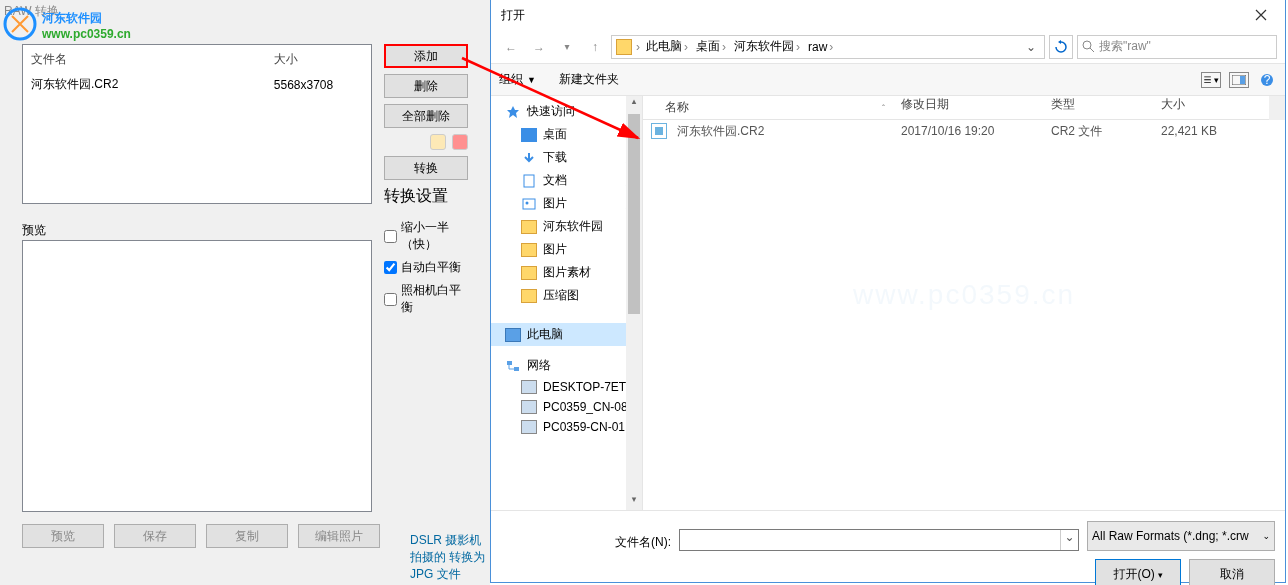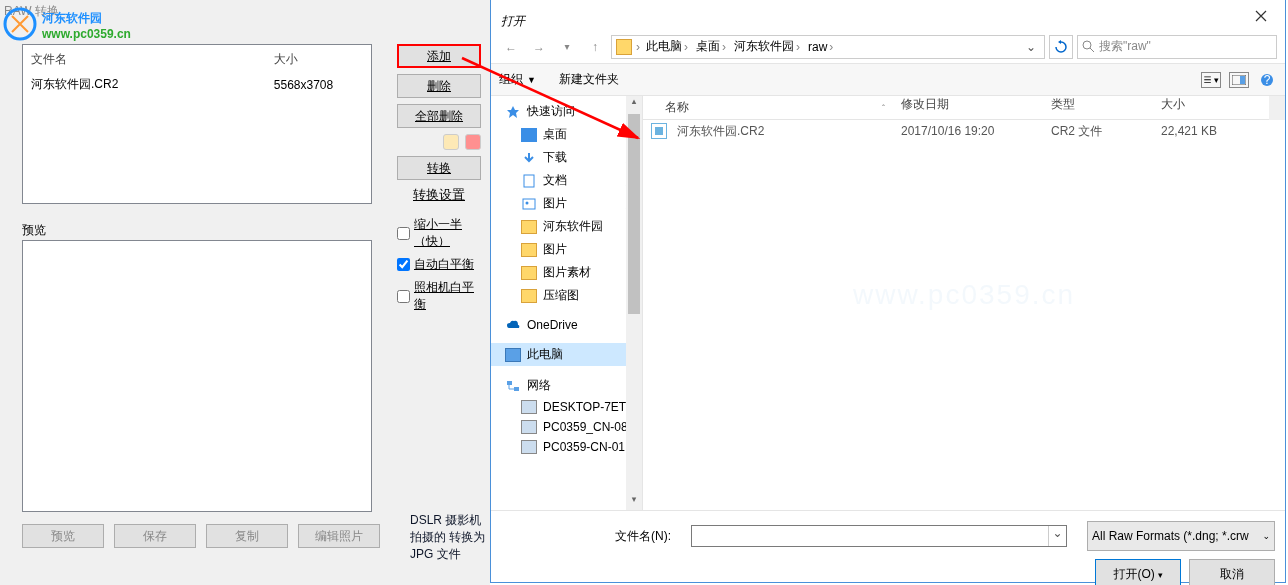--- a/index.html
+++ b/index.html
@@ -7,41 +7,41 @@
 
 
 .left-app { position: absolute; left: 0; top: 0; width: 490px; height: 585px; background: #f0f0f0; }
 .left-title { position: absolute; left: 4px; top: 3px; color: #888; }
 .logo { position: absolute; left: 2px; top: 6px; z-index: 10; }
 .file-list { position: absolute; left: 22px; top: 44px; width: 350px; height: 160px; background: #fff; border: 1px solid #828790; }
 .file-list-header td { padding: 4px 6px; color: #444; }
 .file-list-row td { padding: 2px 6px; }
 .col-name { width: 238px; }
 .col-size { width: 100px; }
-.btn-panel { position: absolute; left: 397px; top: 44px; width: 84px; text-decoration: underline; }
+.btn-panel { position: absolute; left: 384px; top: 44px; width: 84px; }
 .app-btn { display: block; width: 84px; height: 24px; border: 1px solid #adadad; background: #e1e1e1; margin-bottom: 6px; cursor: pointer; }
 .app-btn.highlight { border: 2px solid #ff0000; }
 .icon-row { display: flex; gap: 6px; justify-content: flex-end; margin: 2px 0 6px; }
 .mini-icon { width: 16px; height: 16px; border: 1px solid #ccc; border-radius: 3px; background: #fde9b6; }
 .mini-icon.q { background: #ff9090; }
-.settings-title { font-size: 13px; margin: 6px 0 12px; text-align: center; }
+.settings-title { font-size: 16px; margin: 6px 0 12px; }
 .chk-row { display: flex; align-items: center; gap: 4px; margin: 6px 0; }
 .chk-row input { width: 13px; height: 13px; }
 .preview-lbl { position: absolute; left: 22px; top: 222px; }
 .preview-box { position: absolute; left: 22px; top: 240px; width: 350px; height: 272px; background: #fff; border: 1px solid #828790; }
 .bottom-btns { position: absolute; left: 22px; top: 524px; display: flex; gap: 10px; }
 .bottom-btns .app-btn { width: 82px; margin: 0; color: #888; }
-.hint-text { position: absolute; left: 410px; top: 512px; width: 76px; color: #0f172a; line-height: 1.4; }
+.hint-text { position: absolute; left: 410px; top: 532px; width: 76px; color: #0369a1; line-height: 1.4; }
 
 
 .arrow { position: absolute; left: 460px; top: 54px; width: 190px; height: 90px; z-index: 50; pointer-events: none; }
 
 
 .dialog { position: absolute; left: 490px; top: 0; width: 796px; height: 583px; background: #fff; border: 1px solid #4a90d9; border-top: none; }
-.dlg-titlebar { height: 30px; display: flex; align-items: flex-end; padding: 0 2px 0 10px; font-style: italic; }
+.dlg-titlebar { height: 30px; display: flex; align-items: center; padding: 0 2px 0 10px; }
 .dlg-titlebar .title { flex: 1; }
 .close-btn { width: 45px; height: 28px; display: flex; align-items: center; justify-content: center; cursor: pointer; }
 .nav-row { height: 34px; display: flex; align-items: center; padding: 0 8px; gap: 4px; border-bottom: 1px solid #e5e5e5; }
 .nav-arrow { width: 24px; height: 24px; display: flex; align-items: center; justify-content: center; color: #888; cursor: pointer; }
 .addr-bar { flex: 1; height: 24px; border: 1px solid #ccc; display: flex; align-items: center; padding: 0 4px; gap: 4px; }
 .addr-icon { width: 16px; height: 16px; background: #ffd76a; border: 1px solid #d9a23a; }
 .bc-seg { display: flex; align-items: center; gap: 2px; padding: 0 2px; cursor: pointer; }
 .bc-sep { color: #888; }
 .addr-drop { width: 18px; text-align: center; color: #555; }
 .addr-refresh { width: 24px; height: 24px; border: 1px solid #ccc; display: flex; align-items: center; justify-content: center; cursor: pointer; }
@@ -70,21 +70,21 @@
 .fp-col { padding: 0 8px; color: #444; cursor: pointer; }
 .fp-col.name { width: 250px; display:flex; align-items:center; gap:4px; }
 .fp-col.date { width: 150px; }
 .fp-col.type { width: 110px; }
 .fp-col.size { width: 90px; text-align: left; }
 .fp-row { display: flex; align-items: center; height: 22px; padding-right: 16px; }
 .fp-row .fp-col { color: #555; }
 .file-ico { width: 16px; height: 16px; border: 1px solid #6bb3e0; background: #fff; display: inline-block; margin-right: 6px; position: relative; }
 .file-ico::after { content:""; position:absolute; left:3px; top:3px; width:8px; height:8px; background:#6bb3e0; }
 .bottom-area { border-top: 1px solid #e5e5e5; padding: 10px; }
-.fn-row { display: flex; align-items: center; gap: 20px; margin-bottom: 8px; }
+.fn-row { display: flex; align-items: flex-end; gap: 8px; margin-bottom: 8px; }
 .fn-label { width: 170px; text-align: right; }
 .fn-input { flex: 1; height: 22px; border: 1px solid #7a7a7a; }
 .fn-input .dd { float: right; width: 18px; height: 20px; border-left: 1px solid #ccc; text-align: center; color: #555; }
 .filter-dd { width: 188px; height: 22px; border: 1px solid #adadad; background: #e9e9e9; padding: 14px 4px; display: flex; align-items: center; justify-content: space-between; cursor: pointer; white-space: nowrap; overflow: hidden; }
 .btn-row { display: flex; justify-content: flex-end; gap: 8px; }
 .dlg-btn { width: 86px; height: 30px; border: 1px solid #adadad; background: #e1e1e1; cursor: pointer; }
 .dlg-btn.primary { border: 1px solid #0078d7; }
 
 .watermark { position: absolute; left: 50%; top: 48%; transform: translate(-50%,-50%); font-size: 28px; color: rgba(100,160,220,0.08); letter-spacing: 2px; pointer-events: none; }
 </style>
@@ -286,26 +286,20 @@
         </div>
       <div class="tree-item sub">
           <span class="t-icon folder"></span>
           <span>图片素材</span>
         </div>
       <div class="tree-item sub">
           <span class="t-icon folder"></span>
           <span>压缩图</span>
         </div>
       <div style="height:8px"></div>
-      <div class="tree-item">
-          <svg class="t-icon" width="16" height="14">
-            <path d="M4 10 Q2 10 2 7 Q2 5 5 5 Q6 2 9 3 Q13 2 13 7 Q15 7 14 10 Z" fill="#0364b8"></path>
-          </svg>
-          <span>OneDrive</span>
-        </div>
       <div style="height:8px"></div>
       <div class="tree-item selected">
           <span class="t-icon pc"></span>
           <span>此电脑</span>
         </div>
       <div style="height:8px"></div>
       <div class="tree-item">
           <svg class="t-icon" width="16" height="14">
             <rect x="2" y="2" width="5" height="4" fill="#5aa0e6"></rect>
             <rect x="9" y="8" width="5" height="4" fill="#5aa0e6"></rect>

